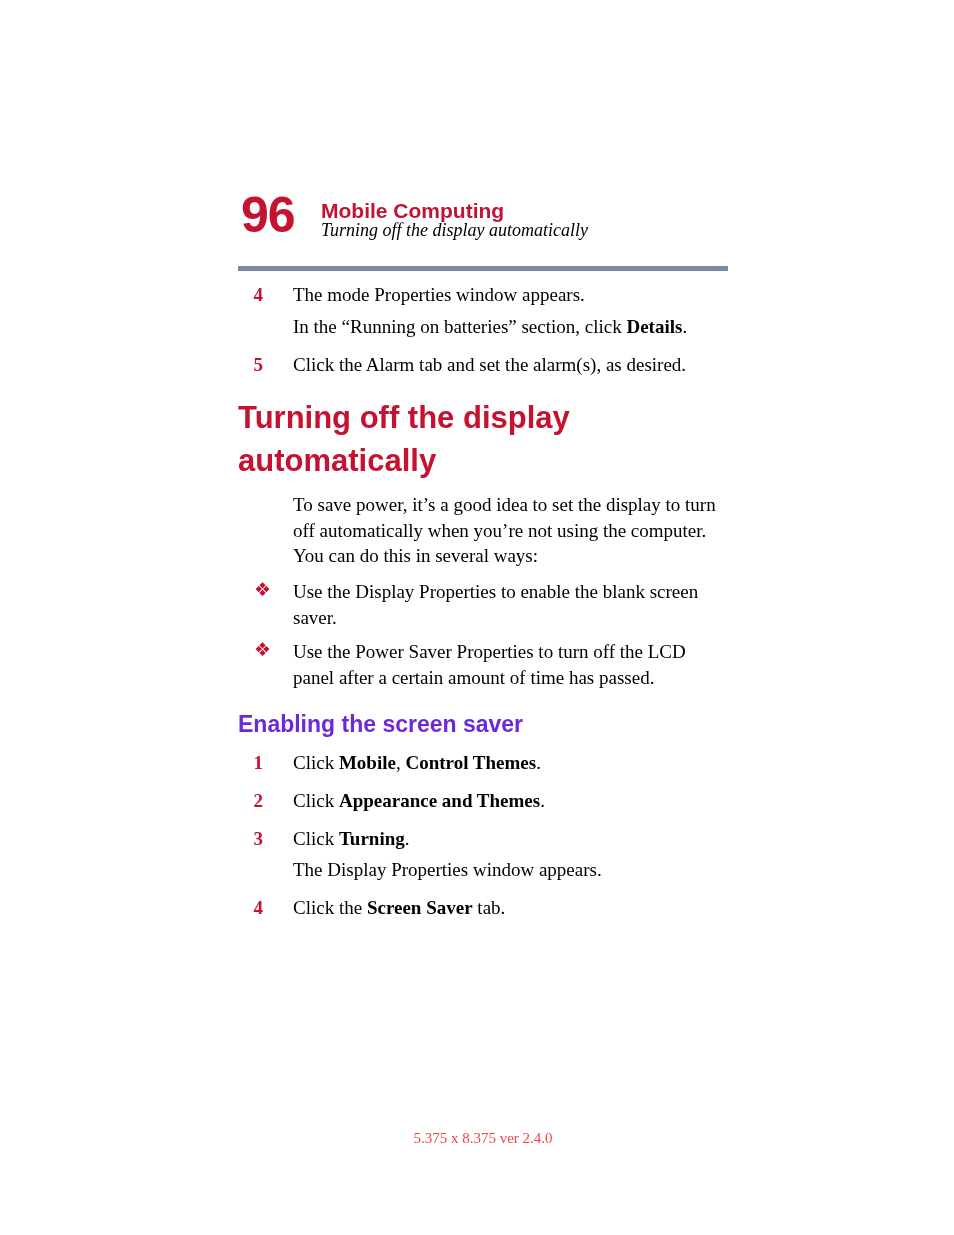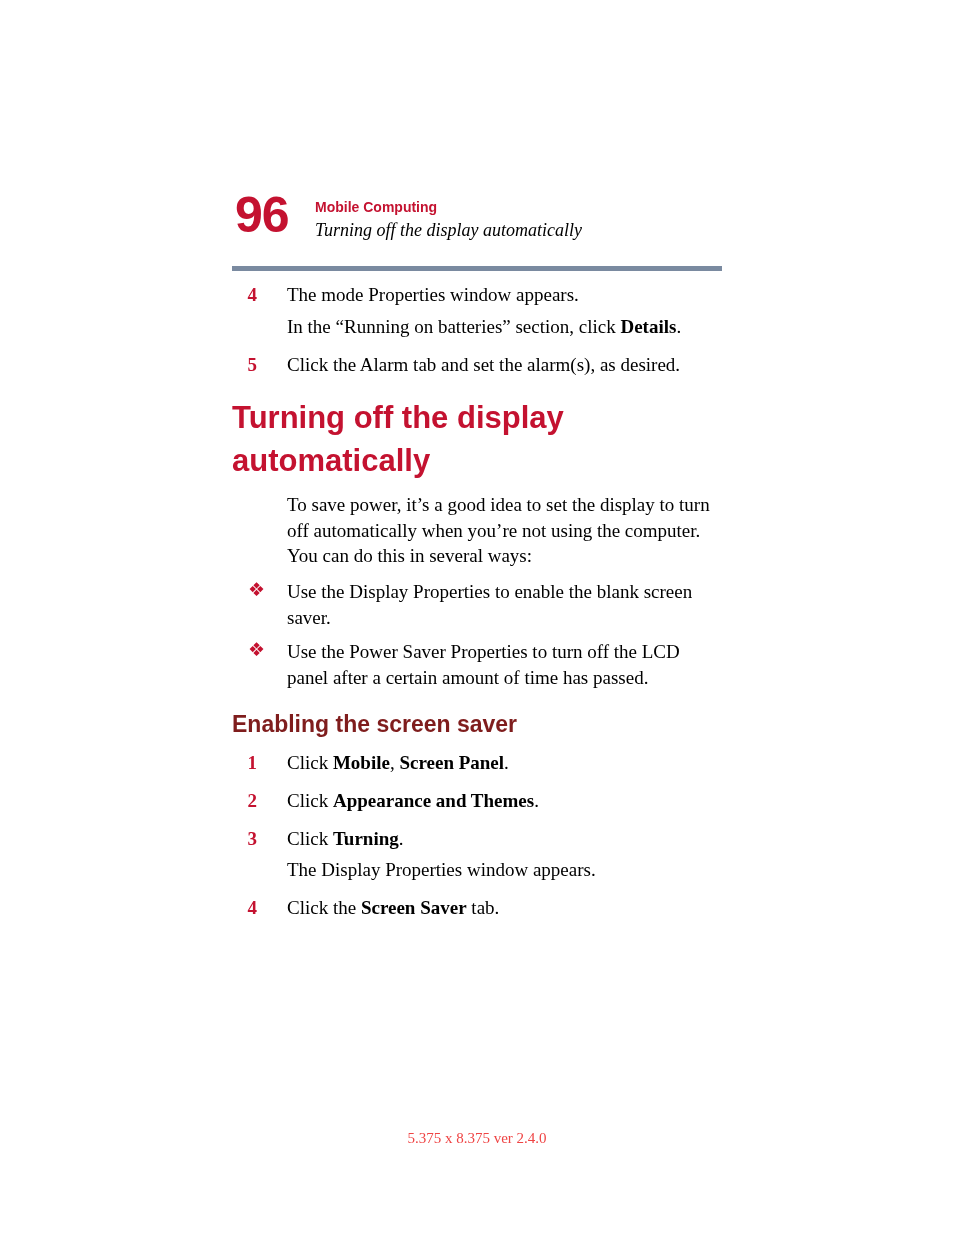--- a/index.html
+++ b/index.html
@@ -9,38 +9,39 @@
     width: 954px;
     height: 1235px;
     font-family: "Times New Roman", Times, serif;
     color: #000;
   }
   .page {
     position: relative;
     width: 938px;
     height: 1235px;
     box-sizing: border-box;
+    margin-left: 6px;
   }
   .page-number {
     position: absolute;
     left: 235px;
     top: 186px;
     font-family: "Arial Narrow", Arial, sans-serif;
     font-size: 50px;
     font-weight: 700;
     font-stretch: condensed;
     color: #c41230;
     letter-spacing: -1px;
   }
   .chapter-title {
     position: absolute;
     left: 315px;
     top: 199px;
     font-family: "Arial Narrow", Arial, sans-serif;
-    font-size: 14px;
+    font-size: 21px;
     font-weight: 700;
     font-stretch: condensed;
     color: #c41230;
   }
   .section-subtitle {
     position: absolute;
     left: 315px;
     top: 220px;
     font-family: "Times New Roman", Times, serif;
     font-style: italic;
@@ -90,21 +91,21 @@
     font-weight: 700;
     color: #c41230;
     font-size: 31px;
     margin: 14px 0 10px 0;
     letter-spacing: 0px;
   }
   .h2-red {
     font-family: "Arial Narrow", Arial, sans-serif;
     font-stretch: condensed;
     font-weight: 700;
-    color: #7f1d1d;
+    color: #6d28d9;
     font-size: 23px;
     margin: 18px 0 10px 0;
   }
   .body-p {
     margin: 0 0 10px 0;
     padding-left: 55px;
   }
   .bullet-item {
     display: flex;
     margin-bottom: 8px;
@@ -176,21 +177,21 @@
           <div class="bullet-body">Use the Power Saver Properties to turn off the LCD panel after a certain amount of time has passed.</div>
         </div>
       </div>
 
     <div class="h2-red">Enabling the screen saver</div>
 
     <div id="steps-list">
         <div class="ol-item">
           <div class="ol-num">1</div>
           <div class="ol-body">
-            <p>Click <b>Mobile</b>, <b>Screen Panel</b>.</p>
+            <p>Click <b>Mobile</b>, <b>Control Themes</b>.</p>
           </div>
         </div>
         <div class="ol-item">
           <div class="ol-num">2</div>
           <div class="ol-body">
             <p>Click <b>Appearance and Themes</b>.</p>
           </div>
         </div>
         <div class="ol-item">
           <div class="ol-num">3</div>

